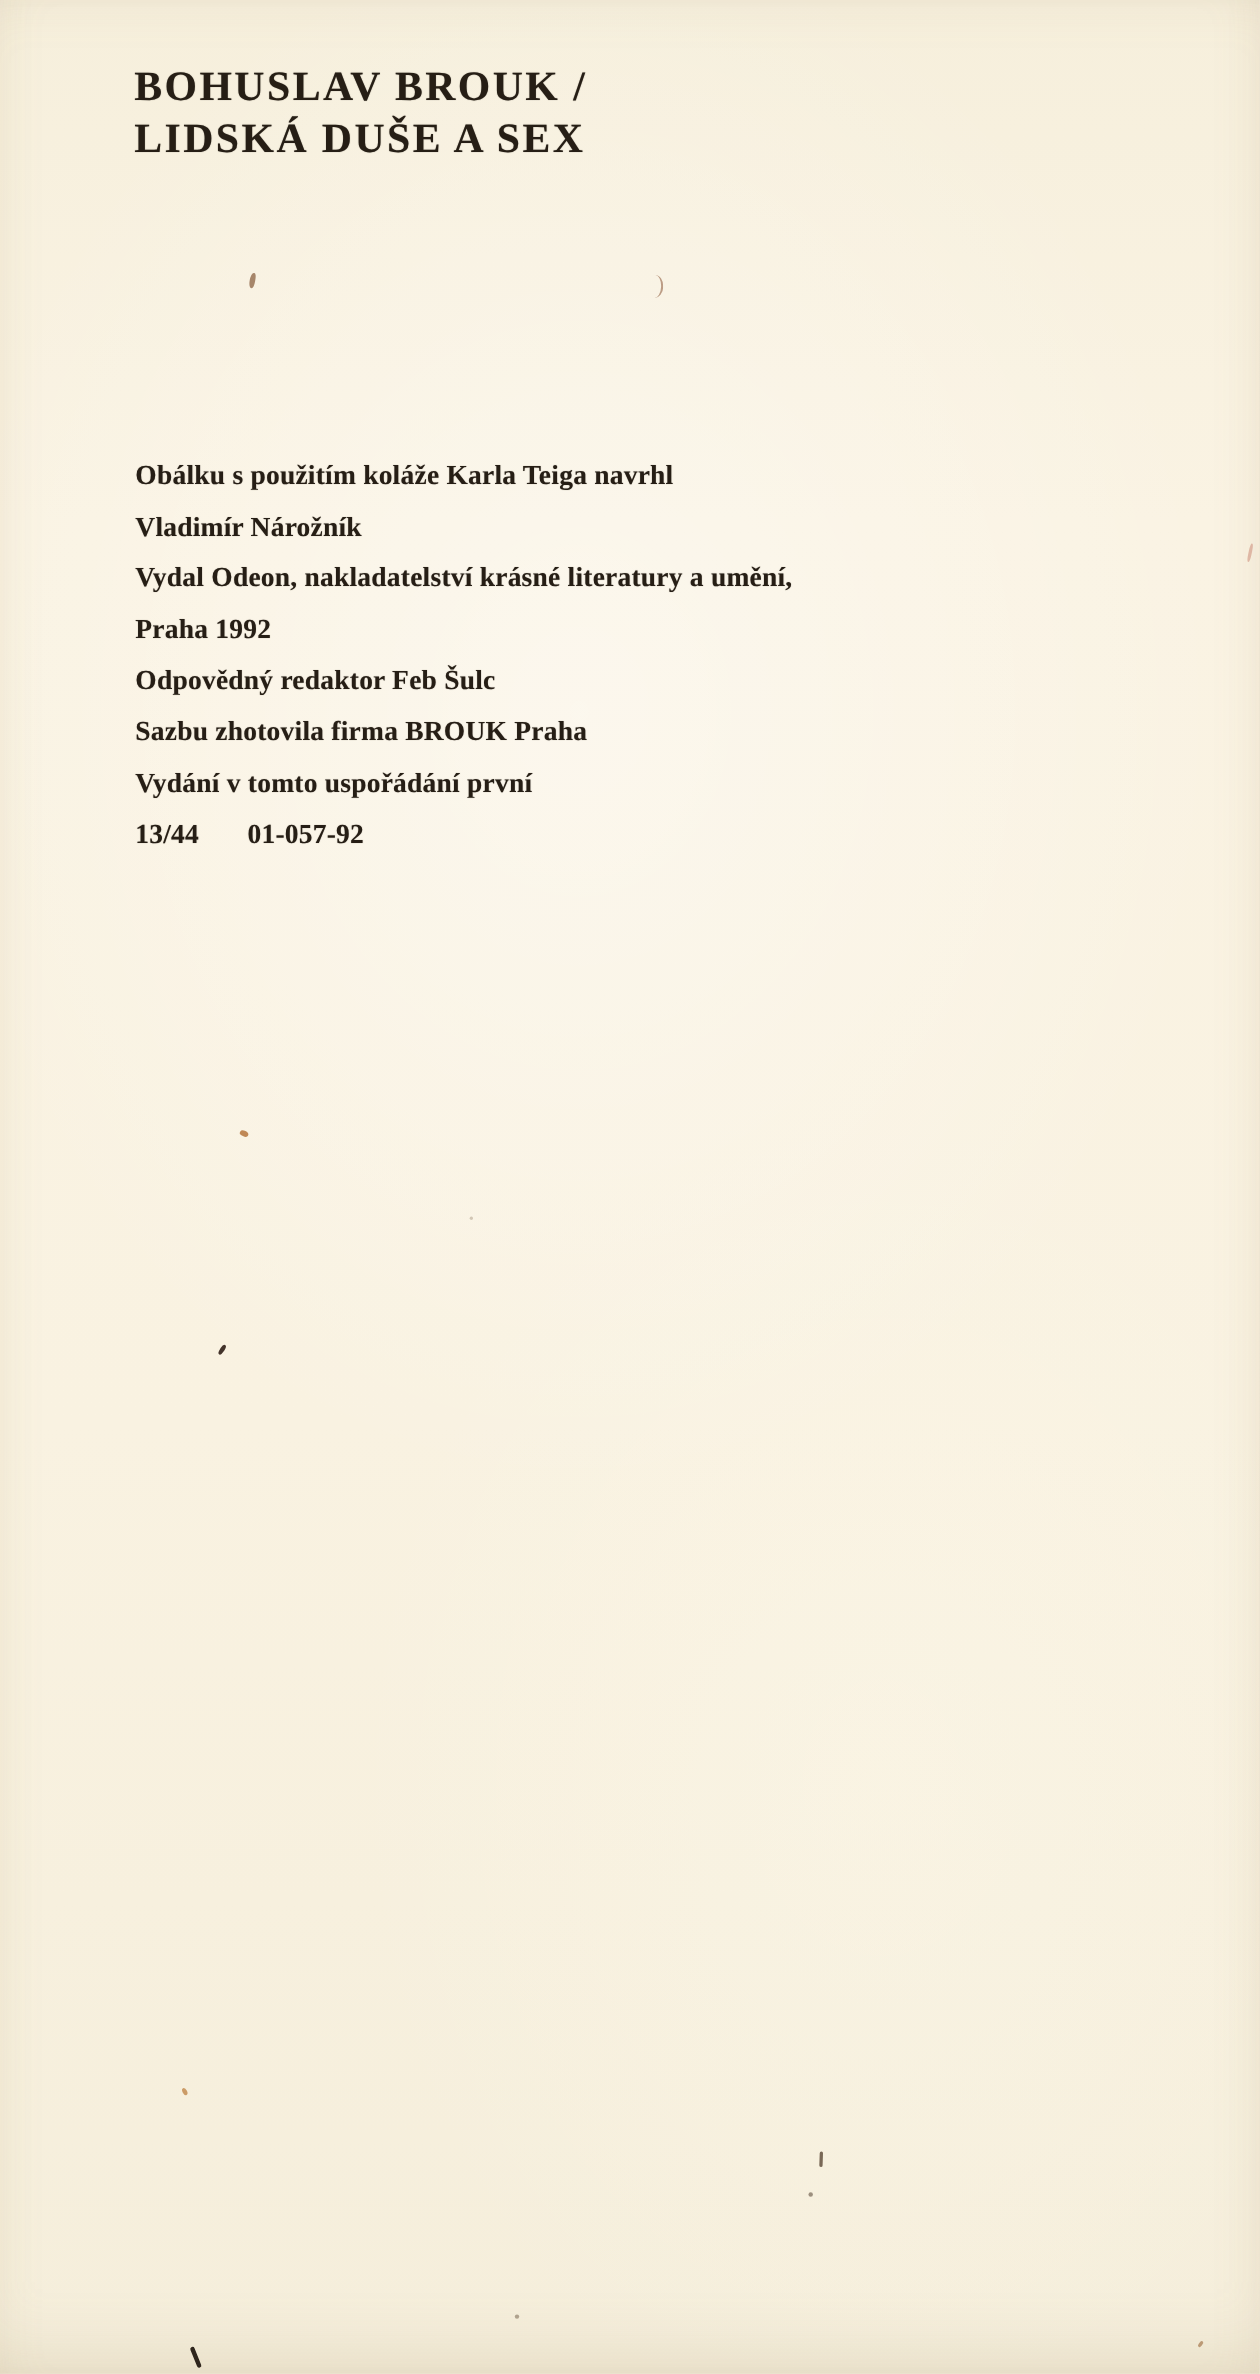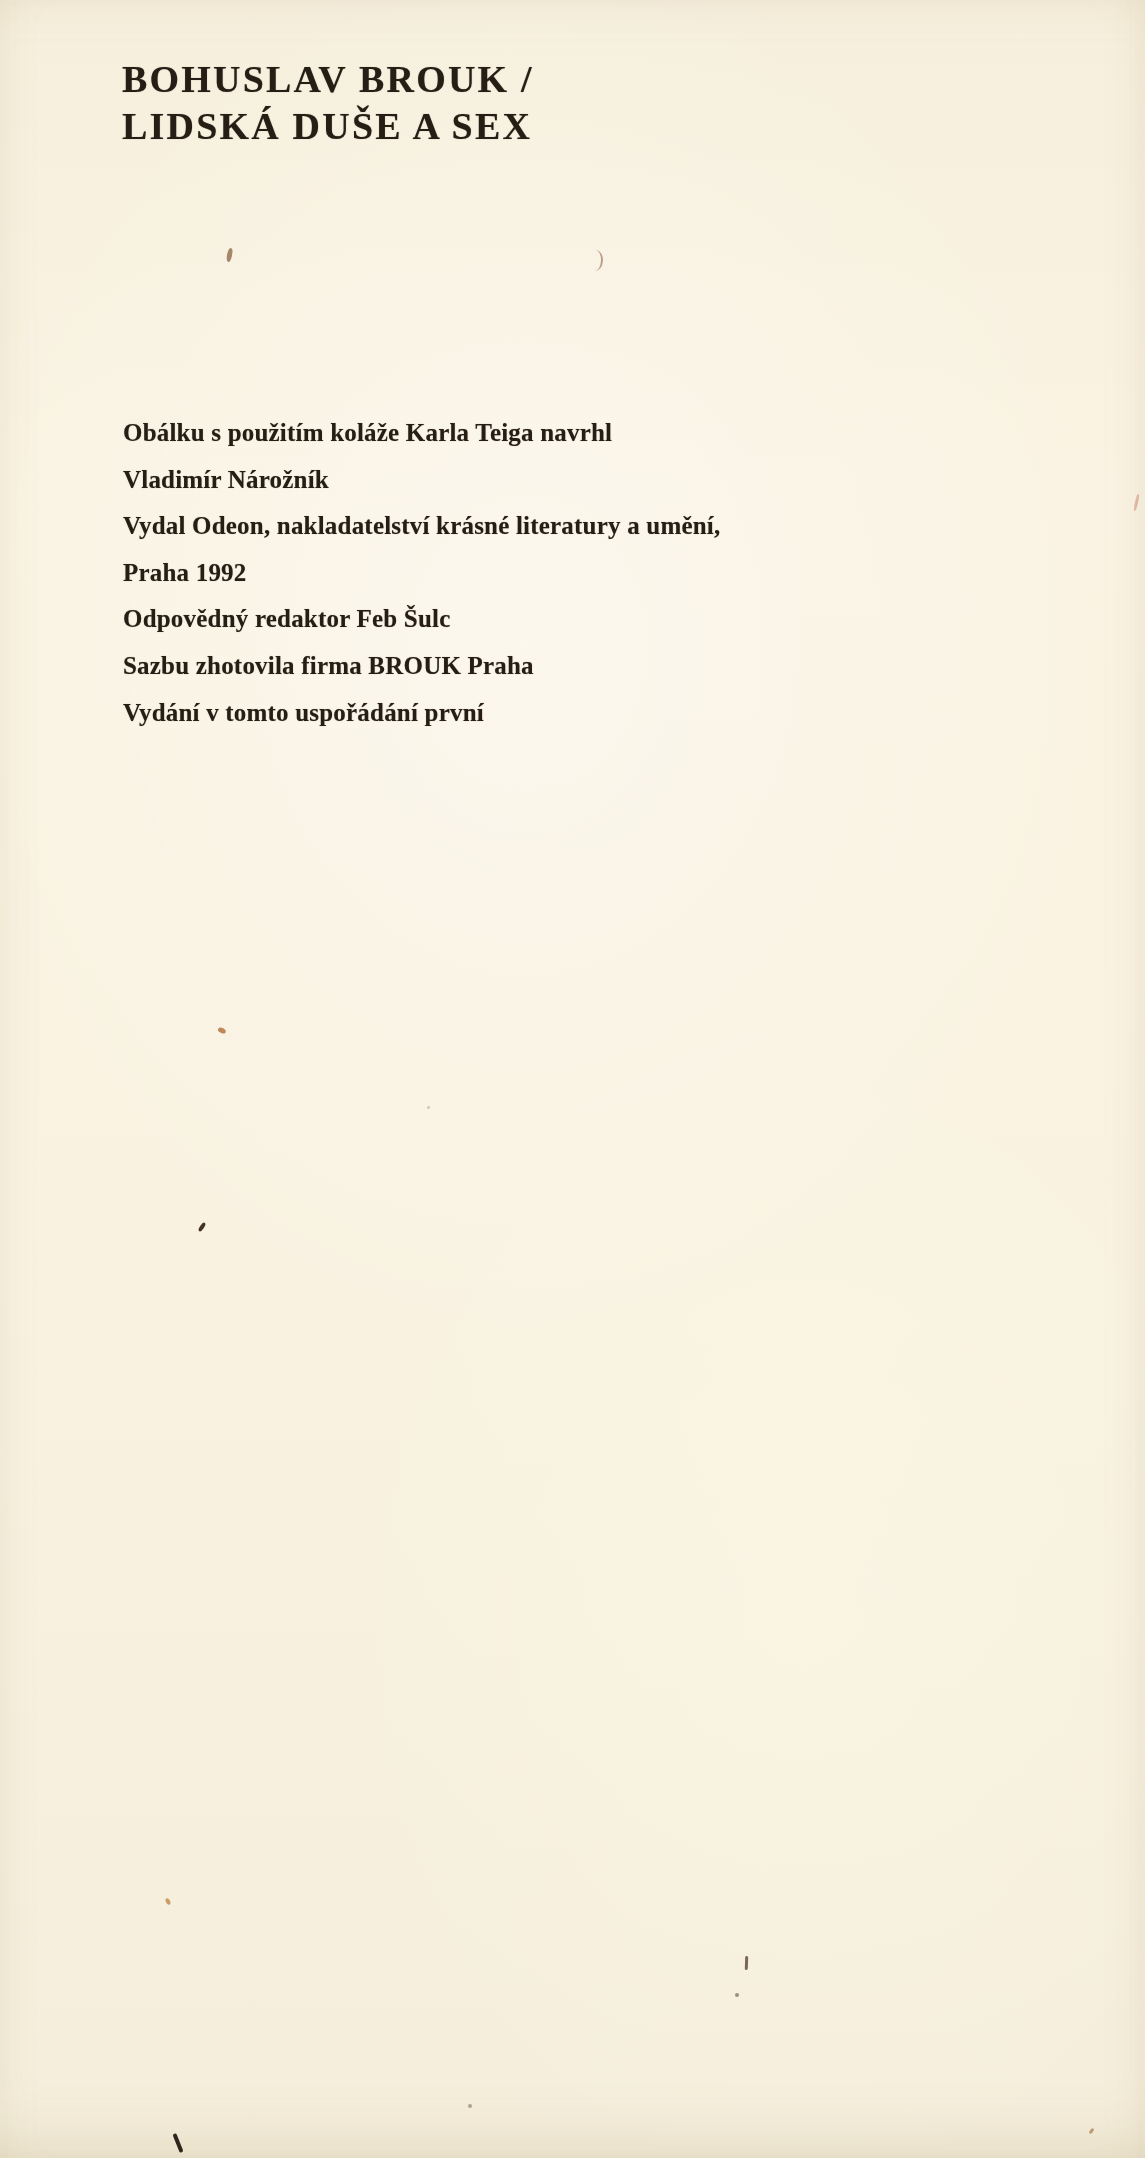--- a/index.html
+++ b/index.html
@@ -92,20 +92,23 @@
   </div>
 
   <div class="colophon">
     <div class="line">Obálku s použitím koláže Karla Teiga navrhl</div>
     <div class="line">Vladimír Nárožník</div>
     <div class="line">Vydal Odeon, nakladatelství krásné literatury a umění,</div>
     <div class="line">Praha 1992</div>
     <div class="line">Odpovědný redaktor Feb Šulc</div>
     <div class="line">Sazbu zhotovila firma BROUK Praha</div>
     <div class="line">Vydání v tomto uspořádání první</div>
+    <div class="line">
+      <span>13/44</span><span class="catalog-gap">01-057-92</span>
+    </div>
   </div>
 
   <div class="speck sp-apostrophe"></div>
   <div class="speck sp-paren"></div>
   <div class="speck sp-red-edge"></div>
   <div class="speck sp-orange-1"></div>
   <div class="speck sp-faint-1"></div>
   <div class="speck sp-dark-1"></div>
   <div class="speck sp-orange-2"></div>
   <div class="speck sp-tick"></div>

